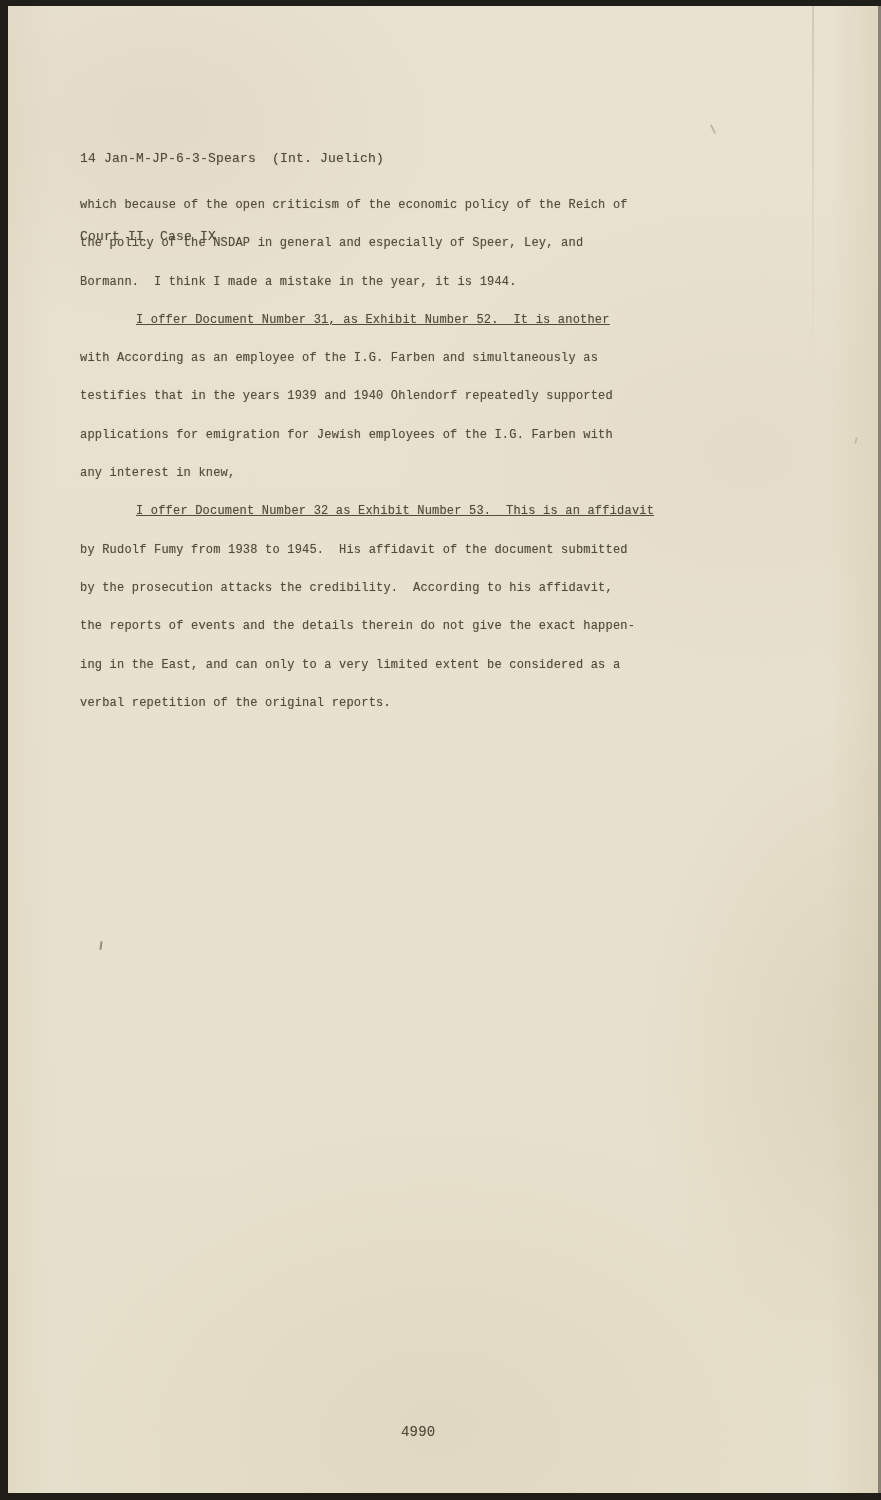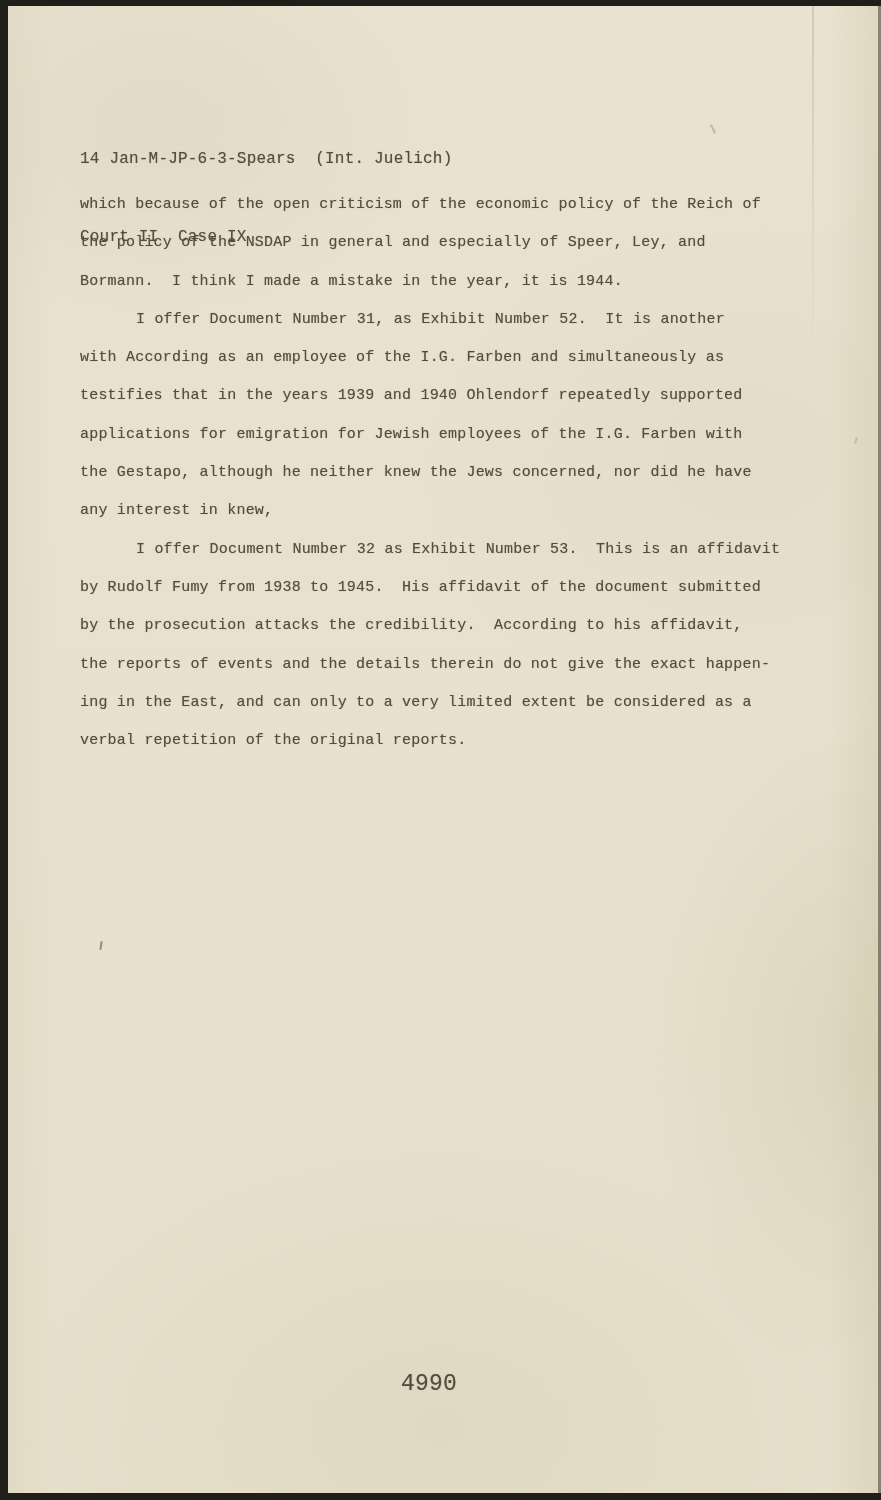--- a/index.html
+++ b/index.html
@@ -36,52 +36,51 @@
   .speck-2 { left: 712px; top: 124px; width: 2px; height: 10px; transform: rotate(-28deg); opacity: .5; }
   .speck-3 { left: 855px; top: 437px; width: 2px; height: 7px; transform: rotate(15deg); opacity: .35; }
 
   .typed {
     white-space: pre;
     text-shadow: 0 0 1px rgba(84,77,62,0.45);
     letter-spacing: 0.2px;
   }
   .header-block {
     position: absolute; left: 80px; top: 94px;
-    font-size: 16px; line-height: 26px;
+    font-size: 13px; line-height: 26px;
   }
   .body-block {
     position: absolute; left: 80px; top: 186px; right: 55px;
-    font-size: 15px;
+    font-size: 12px;
   }
   .line { height: 38.3px; line-height: 38.3px; }
-  .line.indent { padding-left: 56px; }
+  .line.indent { padding-left: 56px; text-decoration: underline; }
   .page-number {
-    position: absolute; left: 401px; top: 1372px;
-    font-size: 23px; line-height: 24px;
+    position: absolute; left: 401px; top: 1420px;
+    font-size: 14px; line-height: 24px;
   }
 </style>
 </head>
 <body>
 
 <div class="page">
 
   <div class="header-block typed">
     <div class="typed">14 Jan-M-JP-6-3-Spears  (Int. Juelich)</div>
     <div class="typed">Court II  Case IX</div>
   </div>
 
   <div class="body-block">
     <div class="line typed">which because of the open criticism of the economic policy of the Reich of</div>
     <div class="line typed">the policy of the NSDAP in general and especially of Speer, Ley, and</div>
     <div class="line typed">Bormann.  I think I made a mistake in the year, it is 1944.</div>
     <div class="line typed indent">I offer Document Number 31, as Exhibit Number 52.  It is another</div>
     <div class="line typed">with According as an employee of the I.G. Farben and simultaneously as</div>
     <div class="line typed">testifies that in the years 1939 and 1940 Ohlendorf repeatedly supported</div>
     <div class="line typed">applications for emigration for Jewish employees of the I.G. Farben with</div>
-    <div class="line typed">the Gestapo, although he neither knew the Jews concerned, nor did he have</div>
     <div class="line typed">any interest in knew,</div>
     <div class="line typed indent">I offer Document Number 32 as Exhibit Number 53.  This is an affidavit</div>
     <div class="line typed">by Rudolf Fumy from 1938 to 1945.  His affidavit of the document submitted</div>
     <div class="line typed">by the prosecution attacks the credibility.  According to his affidavit,</div>
     <div class="line typed">the reports of events and the details therein do not give the exact happen-</div>
     <div class="line typed">ing in the East, and can only to a very limited extent be considered as a</div>
     <div class="line typed">verbal repetition of the original reports.</div>
   </div>
 
   <div class="page-number typed">4990</div>

